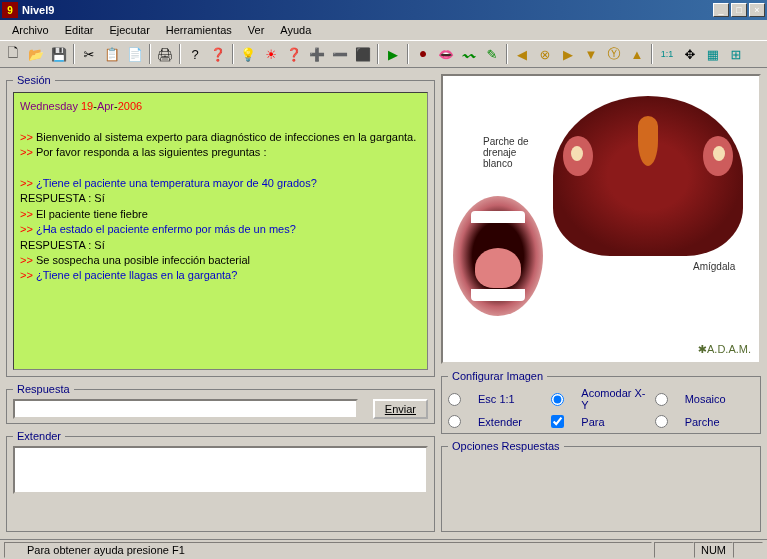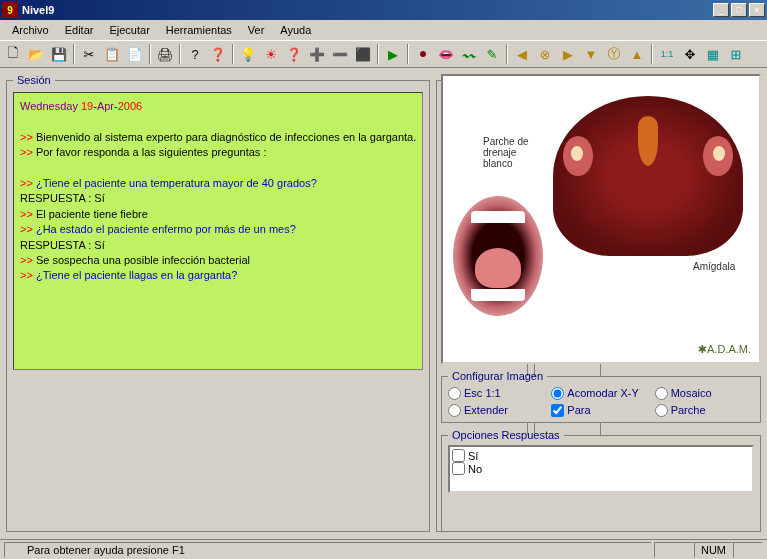--- a/index.html
+++ b/index.html
@@ -8,21 +8,21 @@
 .titlebar .icon { width: 16px; height: 16px; background: #8b0000; margin-right: 4px; display: flex; align-items: center; justify-content: center; color: #ff0; font-size: 10px; font-weight: bold; }
 .titlebar .title { flex: 1; font-weight: bold; font-size: 11px; }
 .winbtns { display: flex; gap: 2px; }
 .winbtn { width: 16px; height: 14px; background: #d4d0c8; border: 1px solid #fff; border-right-color: #404040; border-bottom-color: #404040; font-size: 9px; display: flex; align-items: center; justify-content: center; cursor: pointer; font-family: "Marlett", sans-serif; }
 .menubar { background: #d4d0c8; display: flex; padding: 2px 4px; font-size: 11px; }
 .menuitem { padding: 2px 8px; cursor: pointer; }
 .toolbar { background: #d4d0c8; border-top: 1px solid #fff; border-bottom: 1px solid #808080; padding: 2px; display: flex; gap: 1px; align-items: center; height: 28px; }
 .tbtn { width: 22px; height: 22px; display: flex; align-items: center; justify-content: center; cursor: pointer; font-size: 13px; }
 .tsep { width: 2px; height: 20px; border-left: 1px solid #808080; border-right: 1px solid #fff; margin: 0 2px; }
 .content { display: flex; padding: 6px; gap: 6px; height: 470px; }
-.leftcol { flex: 1; display: flex; flex-direction: row; gap: 6px; }
+.leftcol { flex: 1; display: flex; flex-direction: column; gap: 6px; }
 .rightcol { width: 320px; display: flex; flex-direction: column; gap: 6px; }
 fieldset { border: 1px solid #808080; padding: 6px; background: #d4d0c8; }
 fieldset.thin { padding: 4px 6px; }
 legend { color: #000080; font-size: 11px; padding: 0 4px; }
 .session { background: #bef264; border: 1px solid #808080; border-top-color: #404040; border-left-color: #404040; padding: 6px; height: 278px; overflow: auto; line-height: 1.4; font-size: 11px; }
 .session .date-day { color: #800080; }
 .session .date-d { color: #f00; }
 .session .date-m { color: #800080; }
 .session .date-y { color: #f00; }
 .session .sys { color: #000; }
@@ -40,21 +40,21 @@
 .tonsil-r { position: absolute; left: 260px; top: 60px; width: 30px; height: 40px; background: #cd5c5c; border-radius: 50%; }
 .patch-l { position: absolute; left: 128px; top: 70px; width: 12px; height: 15px; background: #f5deb3; border-radius: 50%; }
 .patch-r { position: absolute; left: 270px; top: 70px; width: 12px; height: 15px; background: #f5deb3; border-radius: 50%; }
 .mouth-open { position: absolute; left: 10px; top: 120px; width: 90px; height: 120px; }
 .lips { width: 90px; height: 120px; background: radial-gradient(ellipse, #2b0000 40%, #c1636b 60%, #dda0a0 75%); border-radius: 50%; }
 .teeth-top { position: absolute; top: 15px; left: 18px; width: 54px; height: 12px; background: #fff; border-radius: 4px 4px 0 0; }
 .teeth-bot { position: absolute; bottom: 15px; left: 18px; width: 54px; height: 12px; background: #fff; border-radius: 0 0 4px 4px; }
 .tongue2 { position: absolute; bottom: 28px; left: 22px; width: 46px; height: 40px; background: #e08080; border-radius: 50% 50% 40% 40%; }
 .lbl { position: absolute; font-size: 10px; color: #333; line-height: 1.1; }
 .adam { position: absolute; right: 8px; bottom: 6px; font-size: 11px; color: #556b2f; }
-.radiorow { display: flex; align-items: flex-start; gap: 3px; margin: 1px 0; }
+.radiorow { display: flex; align-items: center; gap: 17px; margin: 1px 0; }
 .radiorow label { color: #000080; font-size: 11px; }
 .cfg-grid { display: grid; grid-template-columns: 1fr 1fr 1fr; gap: 2px 4px; }
 .opciones-box { background: #fff; border: 2px inset #d4d0c8; padding: 2px; height: 48px; }
 .chkrow { display: flex; align-items: center; gap: 3px; font-size: 11px; }
 .statusbar { position: absolute; bottom: 0; left: 0; right: 0; height: 20px; background: #d4d0c8; border-top: 1px solid #808080; display: flex; align-items: center; padding: 0 4px; font-size: 11px; }
 .statusbar .cell { border: 1px inset #d4d0c8; padding: 1px 6px; height: 16px; display: flex; align-items: center; }
 .statusbar .main { flex: 1; border: 1px inset #d4d0c8; padding: 1px 22px; height: 16px; margin-right: 2px; }
 .mensajes-box { background: #fff; border: 2px inset #d4d0c8; height: 48px; }
 </style>
 </head>
@@ -183,30 +183,20 @@
             <label>Para</label>
           </div>
         <div class="radiorow">
             <input type="radio" name="cfg" style="">
             <label>Parche</label>
           </div>
       </div>
     </fieldset>
     <fieldset class="thin" style="flex:1">
       <legend>Opciones Respuestas</legend>
-      <div class="opciones-box">
-        <div class="chkrow">
-            <input type="checkbox" style="">
-            <span>Sí</span>
-          </div>
-        <div class="chkrow">
-            <input type="checkbox" style="">
-            <span>No</span>
-          </div>
-      </div>
     </fieldset>
   </div>
 </div>
 
 <div class="statusbar">
   <div class="main">Para obtener ayuda presione F1</div>
   <div class="cell" style="width:40px"></div>
   <div class="cell">NUM</div>
   <div class="cell" style="width:30px"></div>
 </div>

